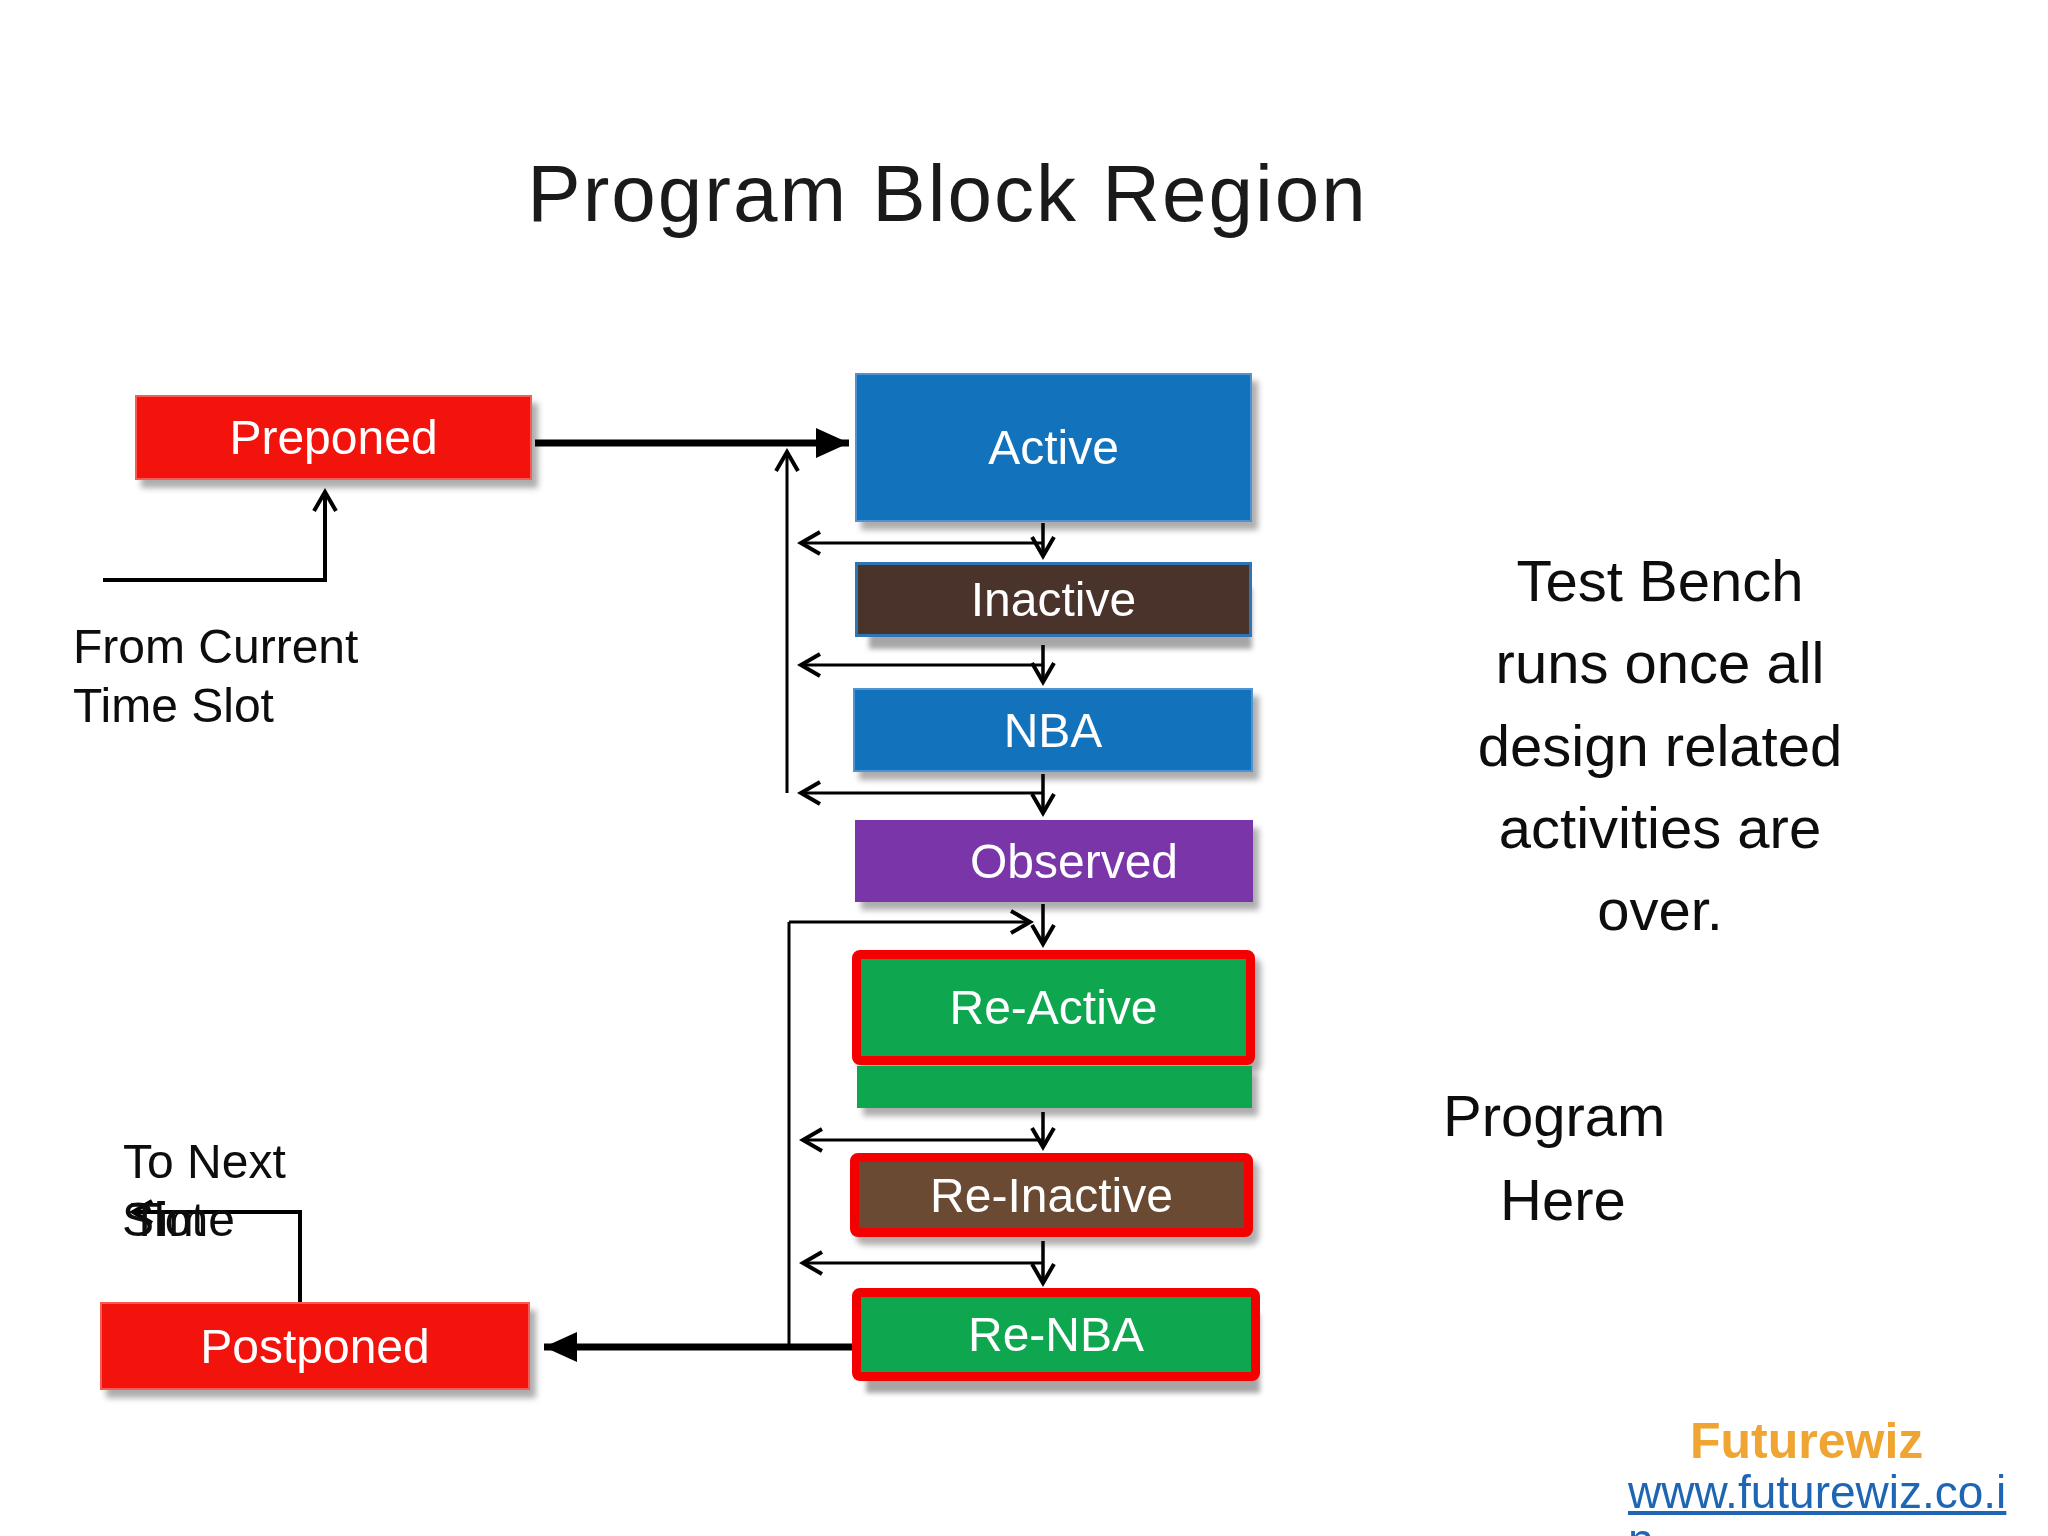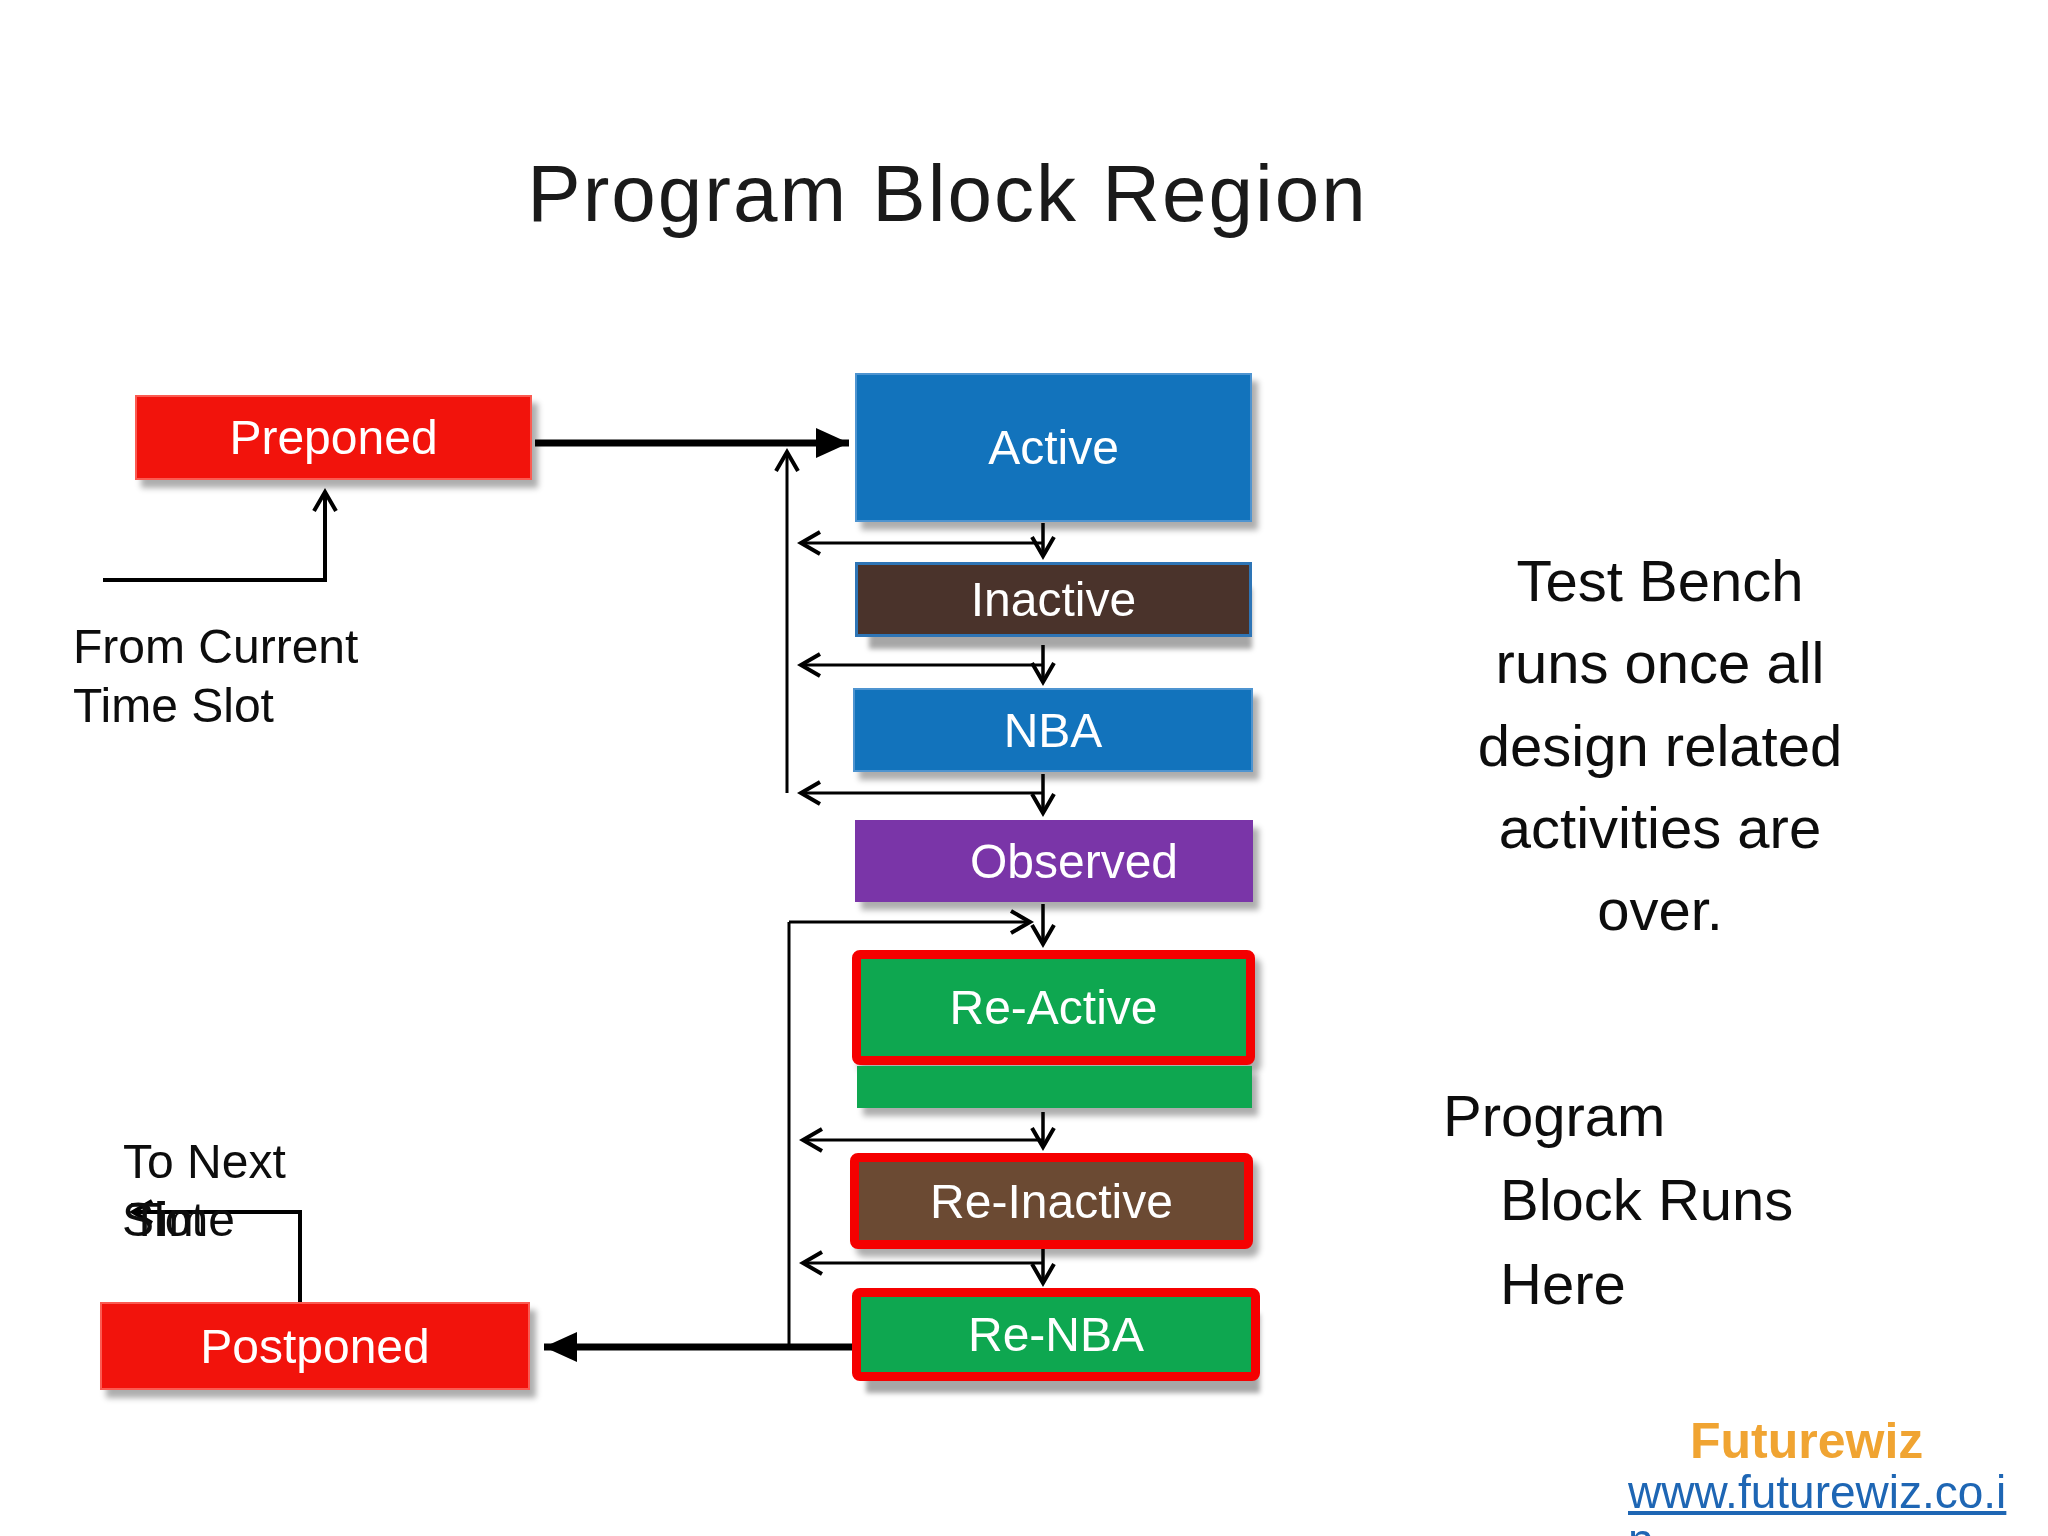--- a/index.html
+++ b/index.html
@@ -19,21 +19,21 @@
   .shadow{box-shadow:6px 8px 6px rgba(0,0,0,0.32);}
   .shadow-drop{box-shadow:7px 19px 5px -7px rgba(0,0,0,0.35);}
   .b-preponed{left:135px;top:395px;width:397px;height:85px;background:#F2130C;border:2px solid #FB5B52;}
   .b-postponed{left:100px;top:1302px;width:430px;height:88px;background:#F2130C;border:2px solid #FB5B52;}
   .b-active{left:855px;top:373px;width:397px;height:149px;background:#1273BC;border:2px solid #4E94D0;}
   .b-inactive{left:855px;top:562px;width:397px;height:75px;background:#4A332B;border:3px solid #2E75B6;}
   .b-nba{left:853px;top:688px;width:400px;height:84px;background:#1273BC;border:2px solid #4E94D0;}
   .b-observed{left:855px;top:820px;width:398px;height:82px;background:#7A35A8;padding-left:40px;}
   .b-reactive{left:852px;top:950px;width:403px;height:115px;background:#0EA750;border:9px solid #F50000;border-radius:8px;}
   .b-greentail{left:857px;top:1066px;width:395px;height:42px;background:#0EA750;}
-  .b-reinactive{left:850px;top:1153px;width:403px;height:96px;background:#6B4A33;border:9px solid #F50000;border-radius:8px;justify-content:center;}
+  .b-reinactive{left:850px;top:1153px;width:403px;height:84px;background:#6B4A33;border:9px solid #F50000;border-radius:8px;justify-content:center;}
   .b-renba{left:852px;top:1288px;width:408px;height:93px;background:#0EA750;border:9px solid #F50000;border-radius:8px;}
   .note{position:absolute;color:#0d0d0d;}
   .lbl-from{left:73px;top:618px;font-size:48px;line-height:1.22;white-space:pre-line;}
   .lbl-tonext{left:123px;top:1134px;font-size:48px;}
   .lbl-overlap-a{left:122px;top:1192px;font-size:48px;}
   .lbl-overlap-b{left:130px;top:1192px;font-size:48px;}
   .note-testbench{left:1400px;top:540px;width:520px;text-align:center;font-size:58px;line-height:1.42;white-space:pre-line;}
   .note-program{left:1443px;top:1074px;font-size:58px;line-height:1.45;}
   .note-program .ind{margin-left:57px;}
   .note-program span{display:block;}
@@ -128,21 +128,20 @@
   <div class="note lbl-overlap-b">Time</div>
 
   <div class="note note-testbench">Test Bench
 runs once all
 design related
 activities are
 over.</div>
 
   <div class="note note-program">
     <span>Program</span>
-    <span class="ind">Block Runs</span>
     <span class="ind">Here</span>
   </div>
 
   <div class="brand">Futurewiz</div>
   <div class="url">www.futurewiz.co.i
 n</div>
 
 </div>
 
 </body></html>

